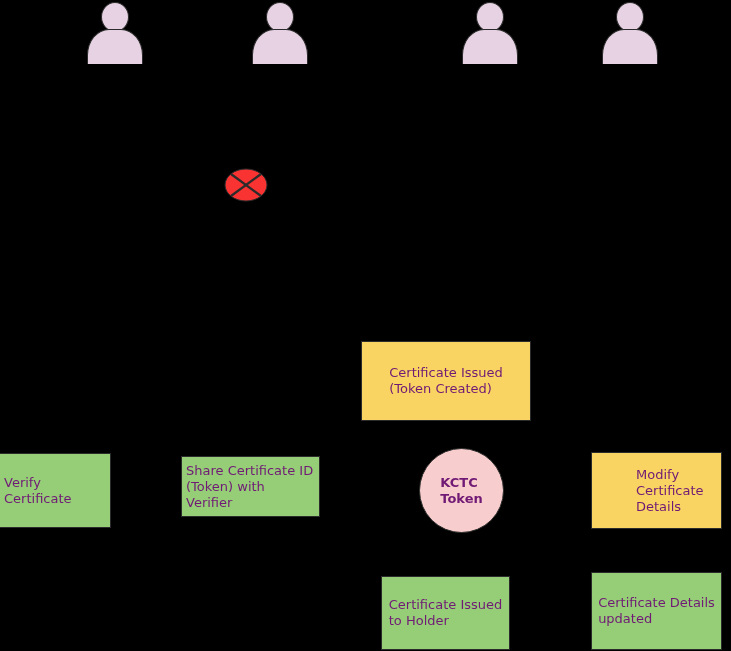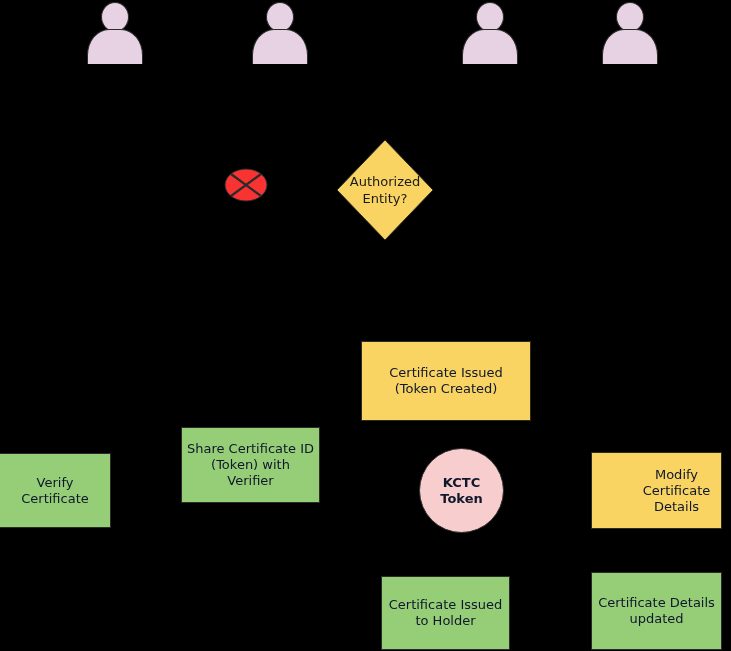--- a/index.html
+++ b/index.html
@@ -47,22 +47,22 @@
     box-sizing: border-box;
   }
 
   
   .node {
     position: absolute;
     box-sizing: border-box;
     display: flex;
     align-items: center;
     justify-content: center;
-    text-align: center;
-    color: #0f172a;
+    text-align: left;
+    color: #701a75;
     font-size: 13px;
     line-height: 16px;
     border: 1px solid #2b2b2b;
     white-space: pre-line;
     padding: 2px 4px;
   }
   .rect.yellow { background: #F9D462; }
   .rect.green  { background: #96CE78; }
 
   .circle {
@@ -123,38 +123,31 @@
   </div>
 
   <div class="xmark" style="left:224px; top:168px; width:44px; height:34px;">
     <svg width="44" height="34" viewBox="0 0 44 34">
       <ellipse cx="22" cy="17" rx="21" ry="16" fill="#F93232" stroke="#2b2b2b" stroke-width="1"></ellipse>
       <line x1="7" y1="6" x2="37" y2="28" stroke="#2b2b2b" stroke-width="2.2"></line>
       <line x1="37" y1="6" x2="7" y2="28" stroke="#2b2b2b" stroke-width="2.2"></line>
     </svg>
   </div>
 
-  <div class="diamond-wrap" style="left:336px; top:139px; width:98px; height:102px;">
-    <svg class="diamond-shape" width="98" height="102" viewBox="0 0 98 102">
-      <polygon points="49,1 97,51 49,101 1,51" fill="#F9D462" stroke="#2b2b2b" stroke-width="1"></polygon>
-    </svg>
-    <div class="diamond-label">Authorized
-Entity?</div>
-  </div>
 
   <div class="node rect yellow" style="left:361px; top:341px; width:170px; height:80px;">
     <span>Certificate Issued
 (Token Created)</span>
   </div>
 
   <div class="node rect green" style="left:-1px; top:453px; width:112px; height:75px;">
     <span>Verify Certificate</span>
   </div>
 
-  <div class="node rect green" style="left:181px; top:427px; width:139px; height:76px;">
+  <div class="node rect green" style="left:181px; top:456px; width:139px; height:61px;">
     <span>Share Certificate ID
 (Token) with Verifier</span>
   </div>
 
   <div class="node circle" style="left:419px; top:448px; width:85px; height:85px; border:1px solid #2b2b2b;">
     <span>KCTC
 Token</span>
   </div>
 
   <div class="node rect yellow" style="left:591px; top:452px; width:131px; height:77px;padding-left:44px;">

